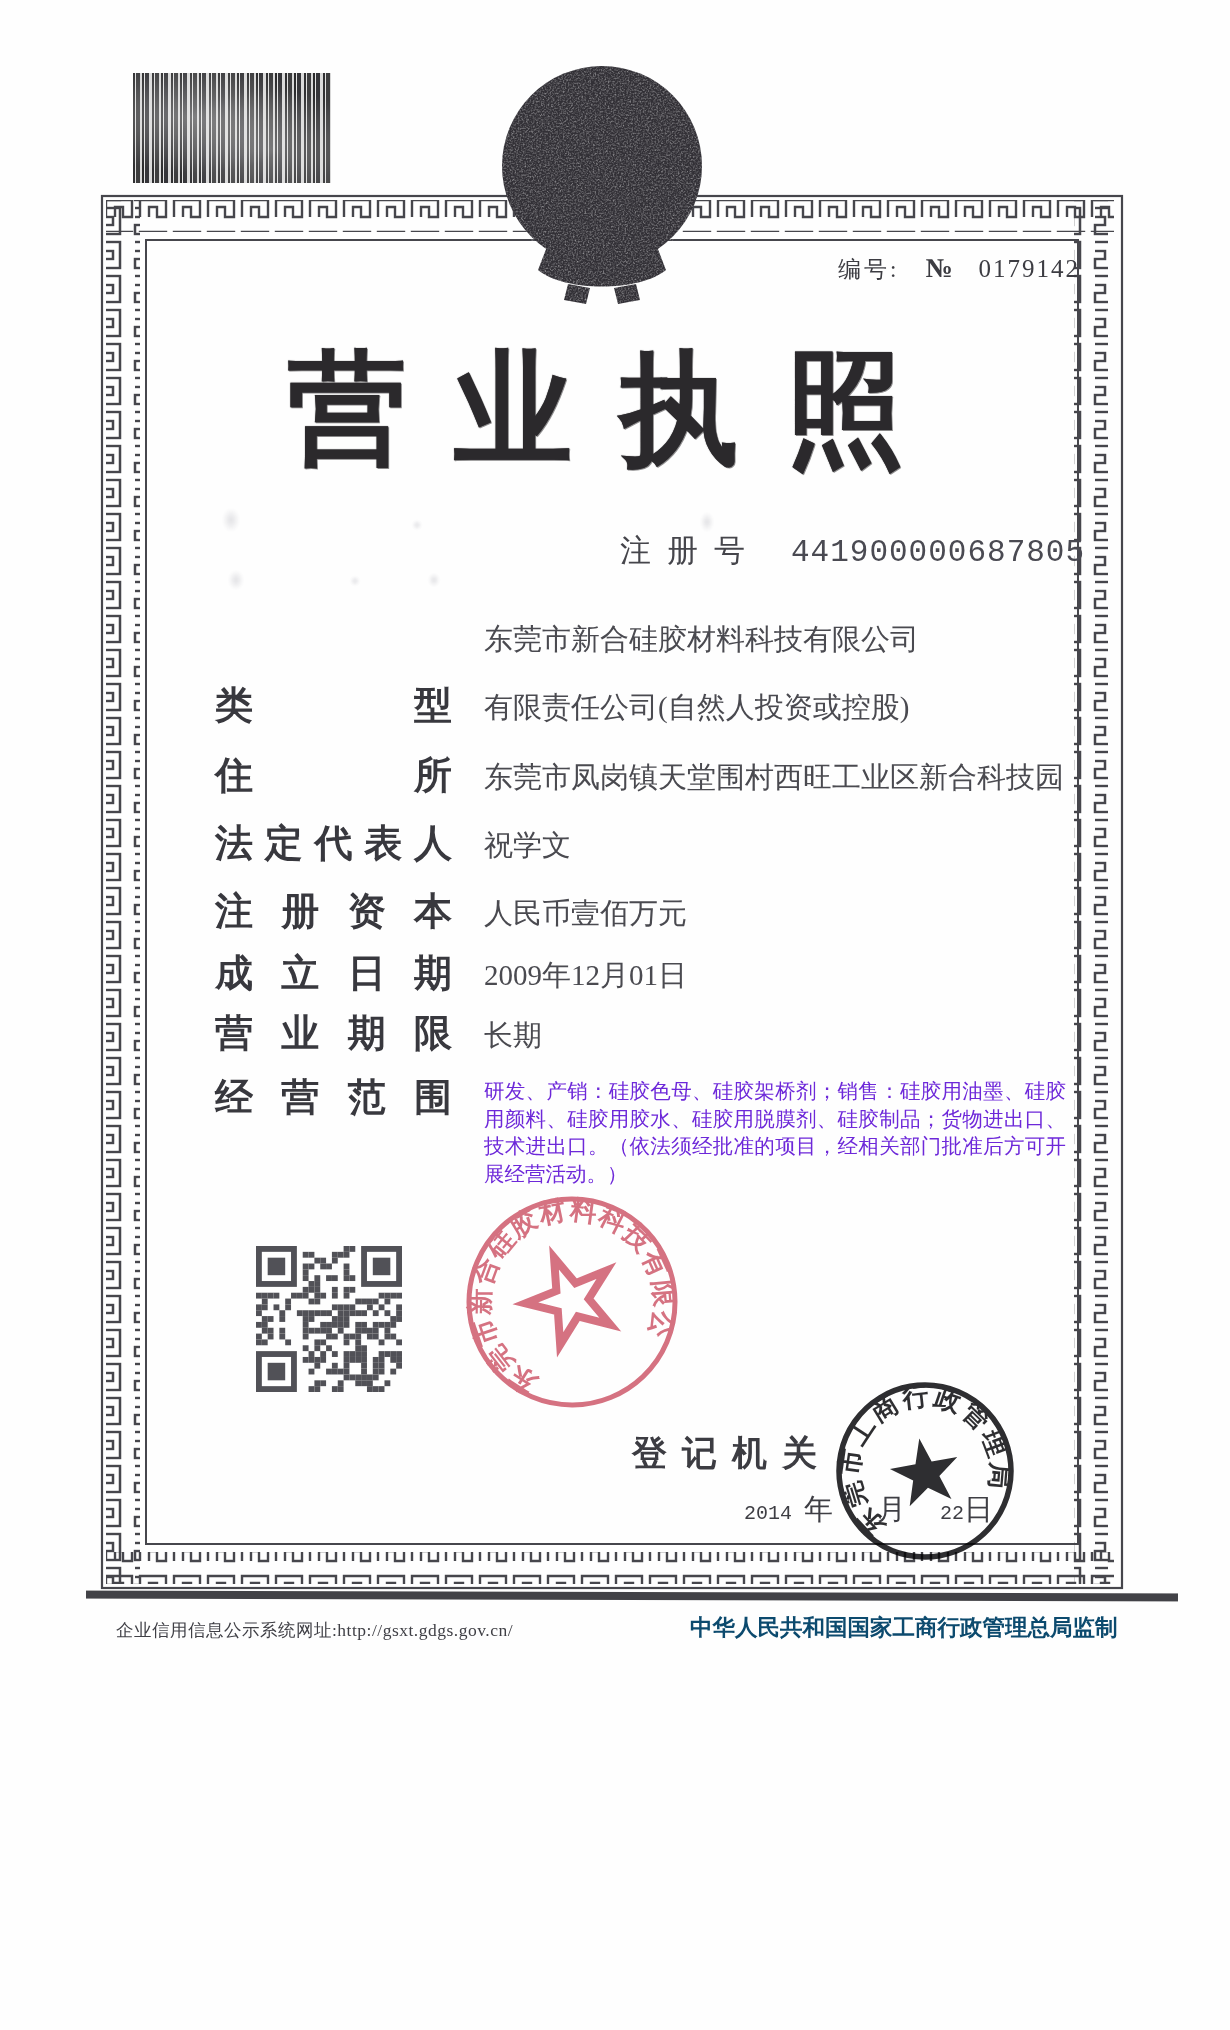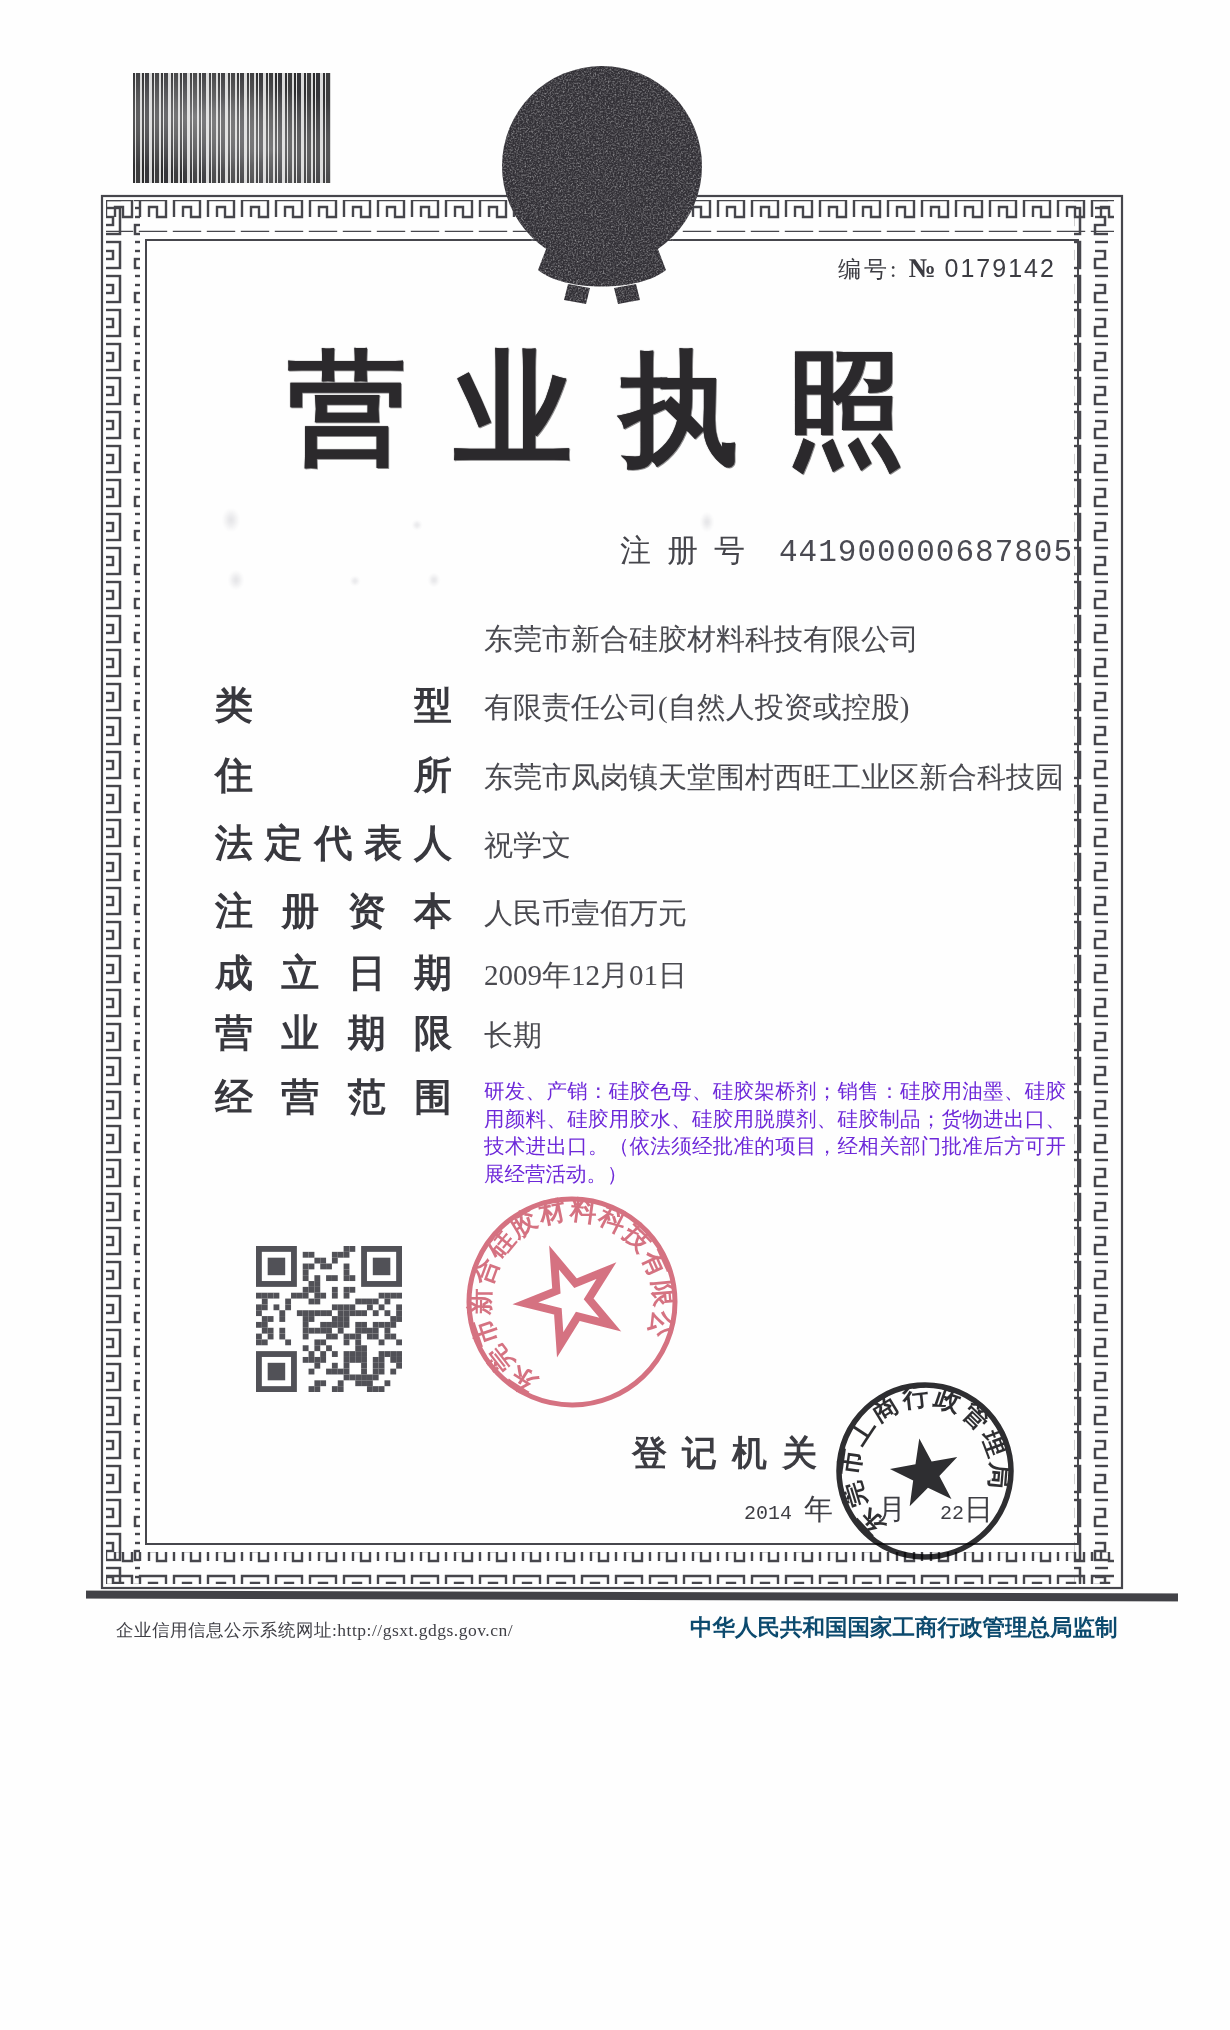--- a/index.html
+++ b/index.html
@@ -17,32 +17,32 @@
       #151517 9px 11px,#ededed 11px 12px,#222226 12px 16px,#e0e0e0 16px 19px);
     filter:blur(.6px) contrast(.92);}
   #barcode:after{content:"";position:absolute;inset:0;
     background:radial-gradient(ellipse at 30% 40%,rgba(255,255,255,.35),transparent 60%),
                radial-gradient(ellipse at 70% 70%,rgba(255,255,255,.3),transparent 55%);}
 
   
   #emblem{left:490px;top:58px;width:224px;height:248px;z-index:3;filter:blur(.4px);}
 
   
-  #serial{left:838px;top:253px;z-index:4;display:flex;align-items:baseline;gap:9px;color:#3c3c42;}
+  #serial{left:838px;top:253px;z-index:4;display:flex;align-items:baseline;gap:26px;color:#3c3c42;}
   #serial .lbl{font-size:23px;letter-spacing:3px;}
   #serial .nosym{font-size:27px;font-weight:700;}
-  #serial .num{font-family:Liberation Sans, sans-serif;font-size:25px;letter-spacing:2px;}
+  #serial .num{font-family:Liberation Serif, serif;font-size:25px;letter-spacing:2px;}
 
   
   #title{left:288px;top:330px;z-index:4;font-family:"Liberation Sans", sans-serif;
     font-size:118px;font-weight:900;letter-spacing:48px;color:#2b292c;white-space:nowrap;
     text-shadow:0 0 1px #2b292c, 1px 1px 0 rgba(43,41,44,.5);transform:scaleY(1.04);}
 
   
-  #regno{left:620px;top:530px;z-index:4;display:flex;align-items:baseline;gap:18px;}
+  #regno{left:620px;top:530px;z-index:4;display:flex;align-items:baseline;gap:30px;}
   #regno .lbl{font-size:31px;letter-spacing:16px;color:#45454b;}
   #regno .num{font-family:"Liberation Mono", monospace;font-size:31px;letter-spacing:1px;color:#4a4a52;}
 
   
   .row{left:215px;width:870px;z-index:4;}
   .row .flabel{position:absolute;left:0;top:0;width:237px;font-size:38px;font-weight:700;
     color:#38383e;text-align:justify;text-align-last:justify;text-justify:inter-character;white-space:nowrap0;}
   .row .fvalue{position:absolute;left:269px;top:8px;font-size:29px;color:#4a4a50;white-space:nowrap;}
   .row .fvalue.scope{width:582px;font-size:20.5px;line-height:27.5px;white-space:normal;top:6px;
     text-align:justify;color:#6d28d9;font-family:Liberation Serif, serif;}

